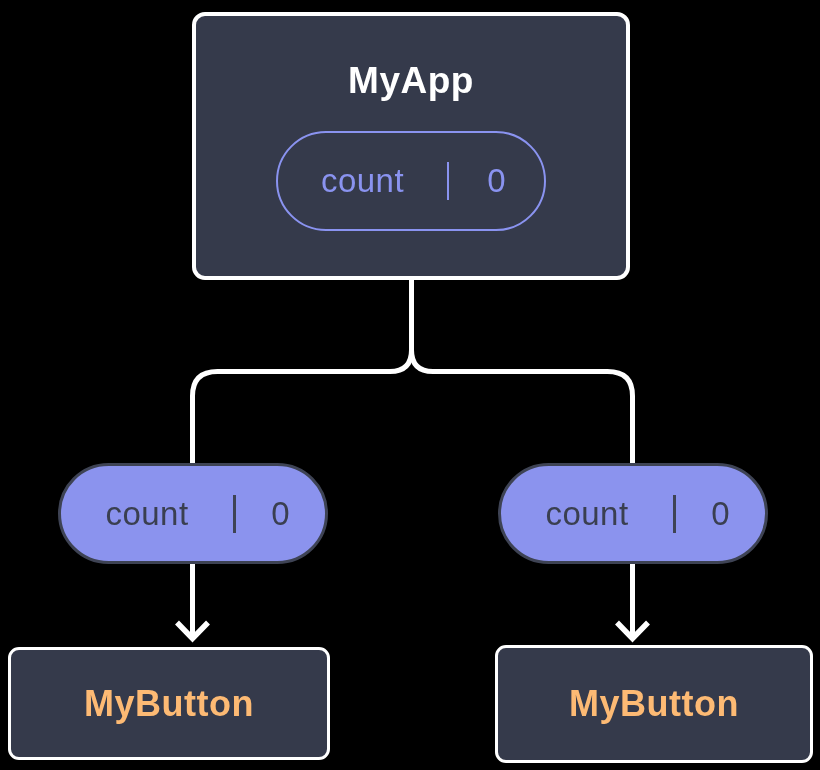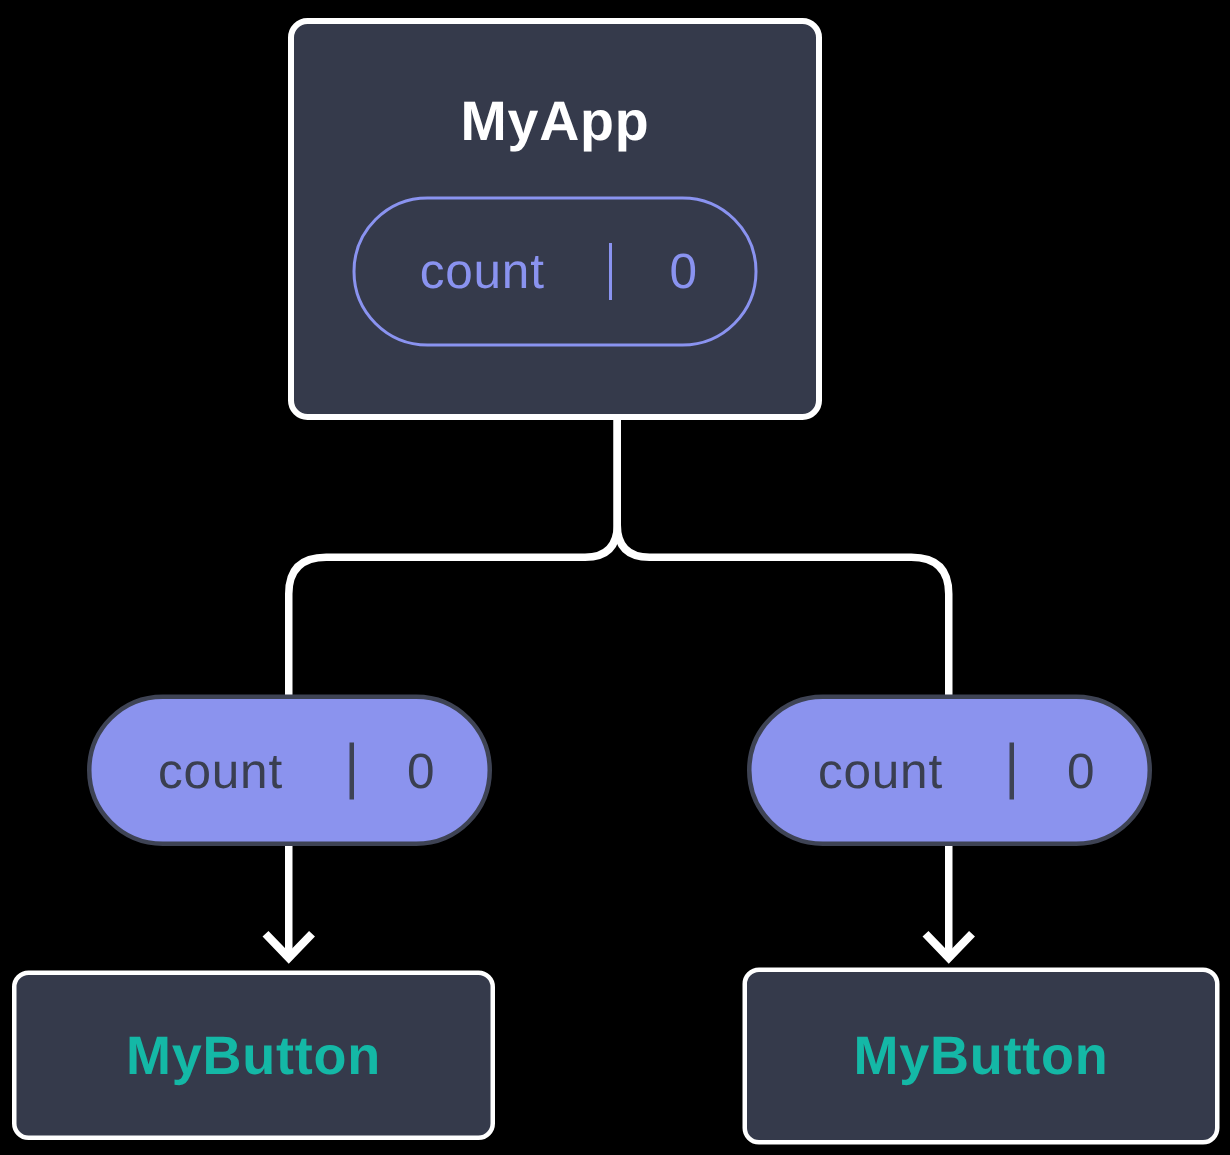--- a/index.html
+++ b/index.html
@@ -23,21 +23,21 @@
   }
   .node {
     position: absolute;
     box-sizing: border-box;
     background: #353A4B;
     z-index: 2;
   }
   .node-root {
     left: 192px;
     top: 12px;
-    width: 356px;
+    width: 438px;
     height: 268px;
     border: 4px solid #FFFFFF;
     border-radius: 13px;
     display: flex;
     flex-direction: column;
     align-items: center;
     padding-top: 44px;
   }
   .node-title {
     color: #FFFFFF;
@@ -89,21 +89,21 @@
     align-items: center;
     justify-content: center;
     font-size: 33px;
   }
   .node-child {
     border: 3.5px solid #FFFFFF;
     border-radius: 11px;
     display: flex;
     align-items: center;
     justify-content: center;
-    color: #14b8a6;
+    color: #fdba74;
     font-size: 36px;
     font-weight: 600;
     letter-spacing: 0.5px;
   }
   .node-child-left  { left: 8px;   top: 647px; width: 322px; height: 113px; }
   .node-child-right { left: 495px; top: 645px; width: 318px; height: 118px; }
 </style>
 </head>
 <body>
 

